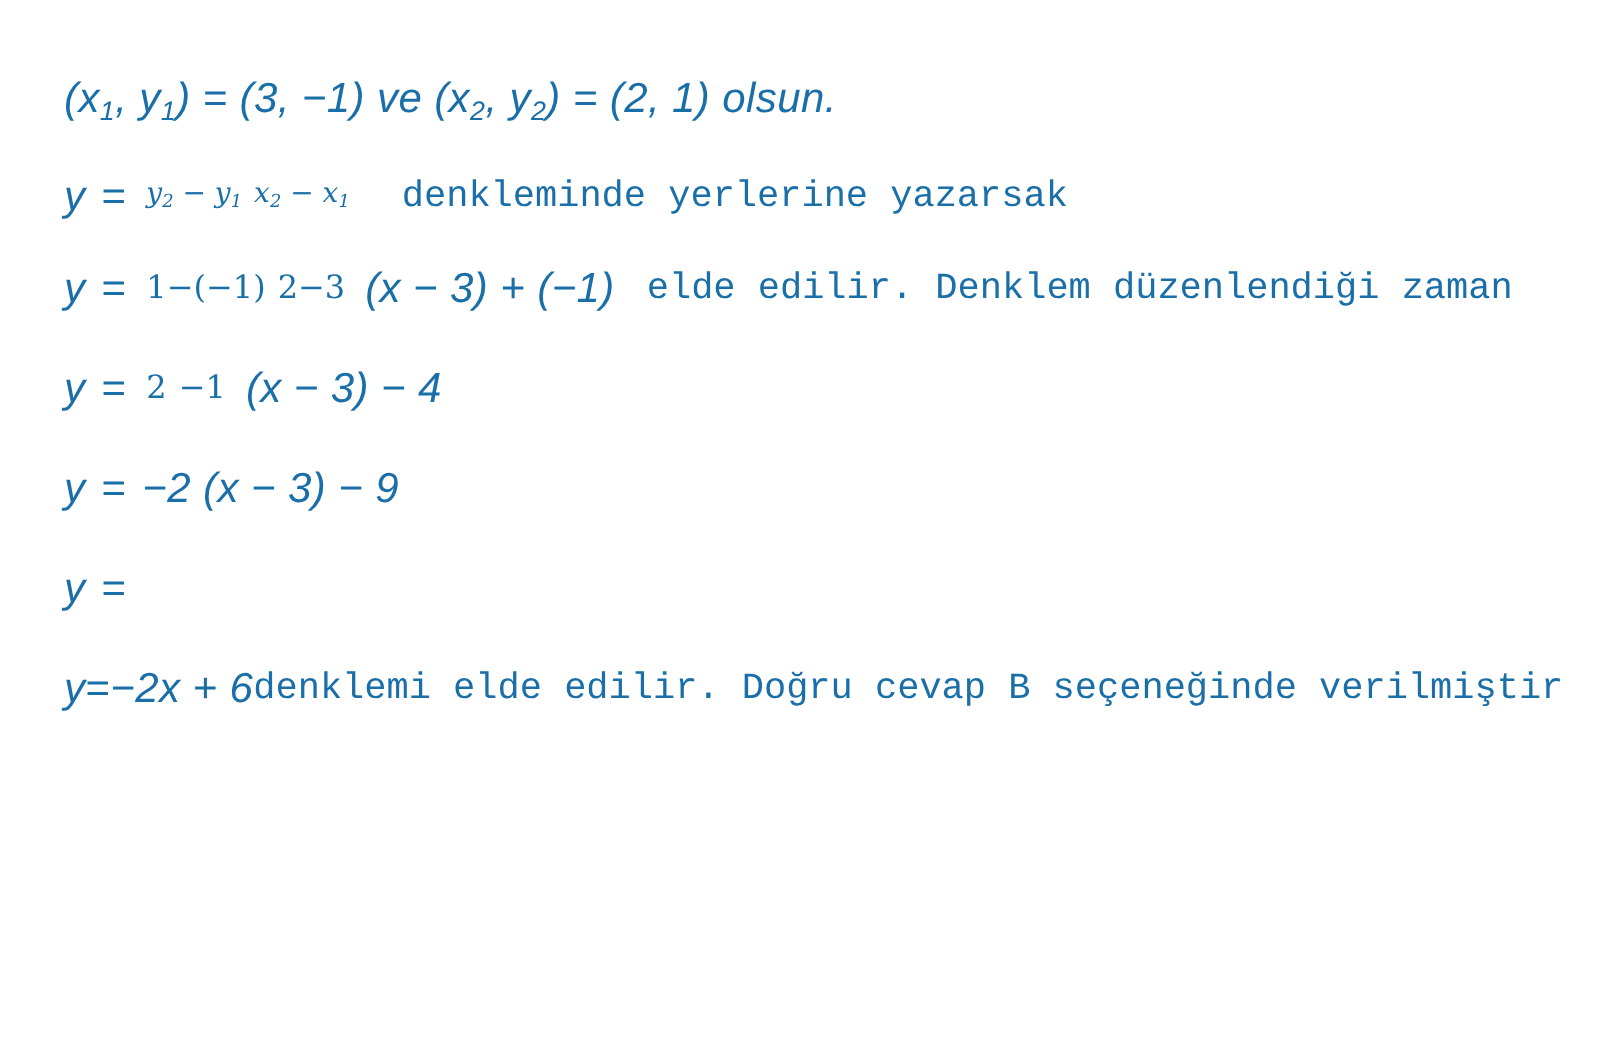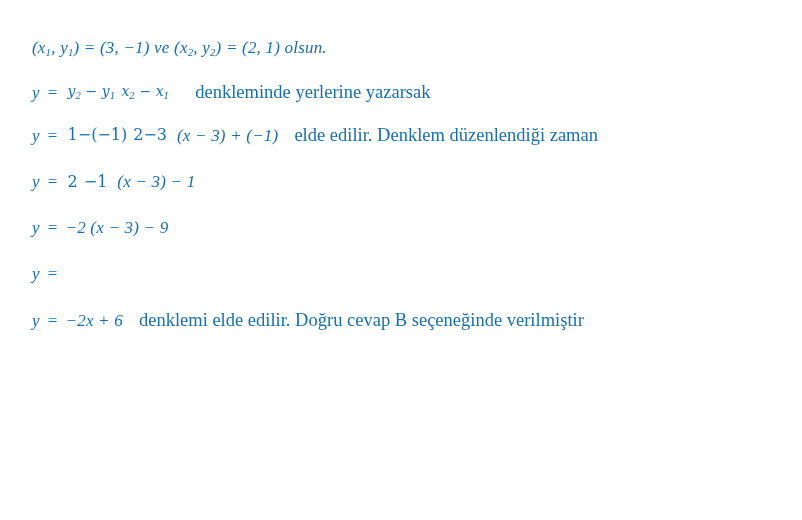--- a/index.html
+++ b/index.html
@@ -27,30 +27,30 @@
   }
   .l1 { margin-bottom: 24px; }
   .l2 { margin-bottom: 22px; }
   .l3 { margin-bottom: 26px; }
   .l4 { margin-bottom: 26px; }
   .l5 { margin-bottom: 26px; }
   .l6 { margin-bottom: 26px; }
   .l7 { margin-bottom: 0; }
 
   .math {
-    font-family: Liberation Serif, serif;
+    font-family: Liberation Sans, sans-serif;
     font-style: italic;
-    font-size: 17px;
+    font-size: 21px;
     letter-spacing: 0.2px;
   }
   .upright {
     font-style: normal;
   }
   .text {
-    font-family: Liberation Serif, serif;
+    font-family: Liberation Mono, monospace;
     font-style: normal;
     font-size: 18.5px;
     color: #1a6fa8;
   }
   .sp {
     display: inline-block;
     width: 8px;
   }
   .sp-lg {
     display: inline-block;
@@ -135,21 +135,21 @@
 
   <div class="line l4">
     <span class="math">y</span>
     <span class="sp"></span>
     <span class="math upright">=</span>
     <span class="frac small2">
       <span class="num">2</span>
       <span class="bar"></span>
       <span class="den">−1</span>
     </span>
-    <span class="math">(x −  3) − 1</span>
+    <span class="math">(x −  3) − 4</span>
   </div>
 
   <div class="line l5">
     <span class="math">y</span>
     <span class="sp"></span>
     <span class="math upright">=</span>
     <span class="sp"></span>
     <span class="math">−2 (x −  3) − 9</span>
   </div>
 

